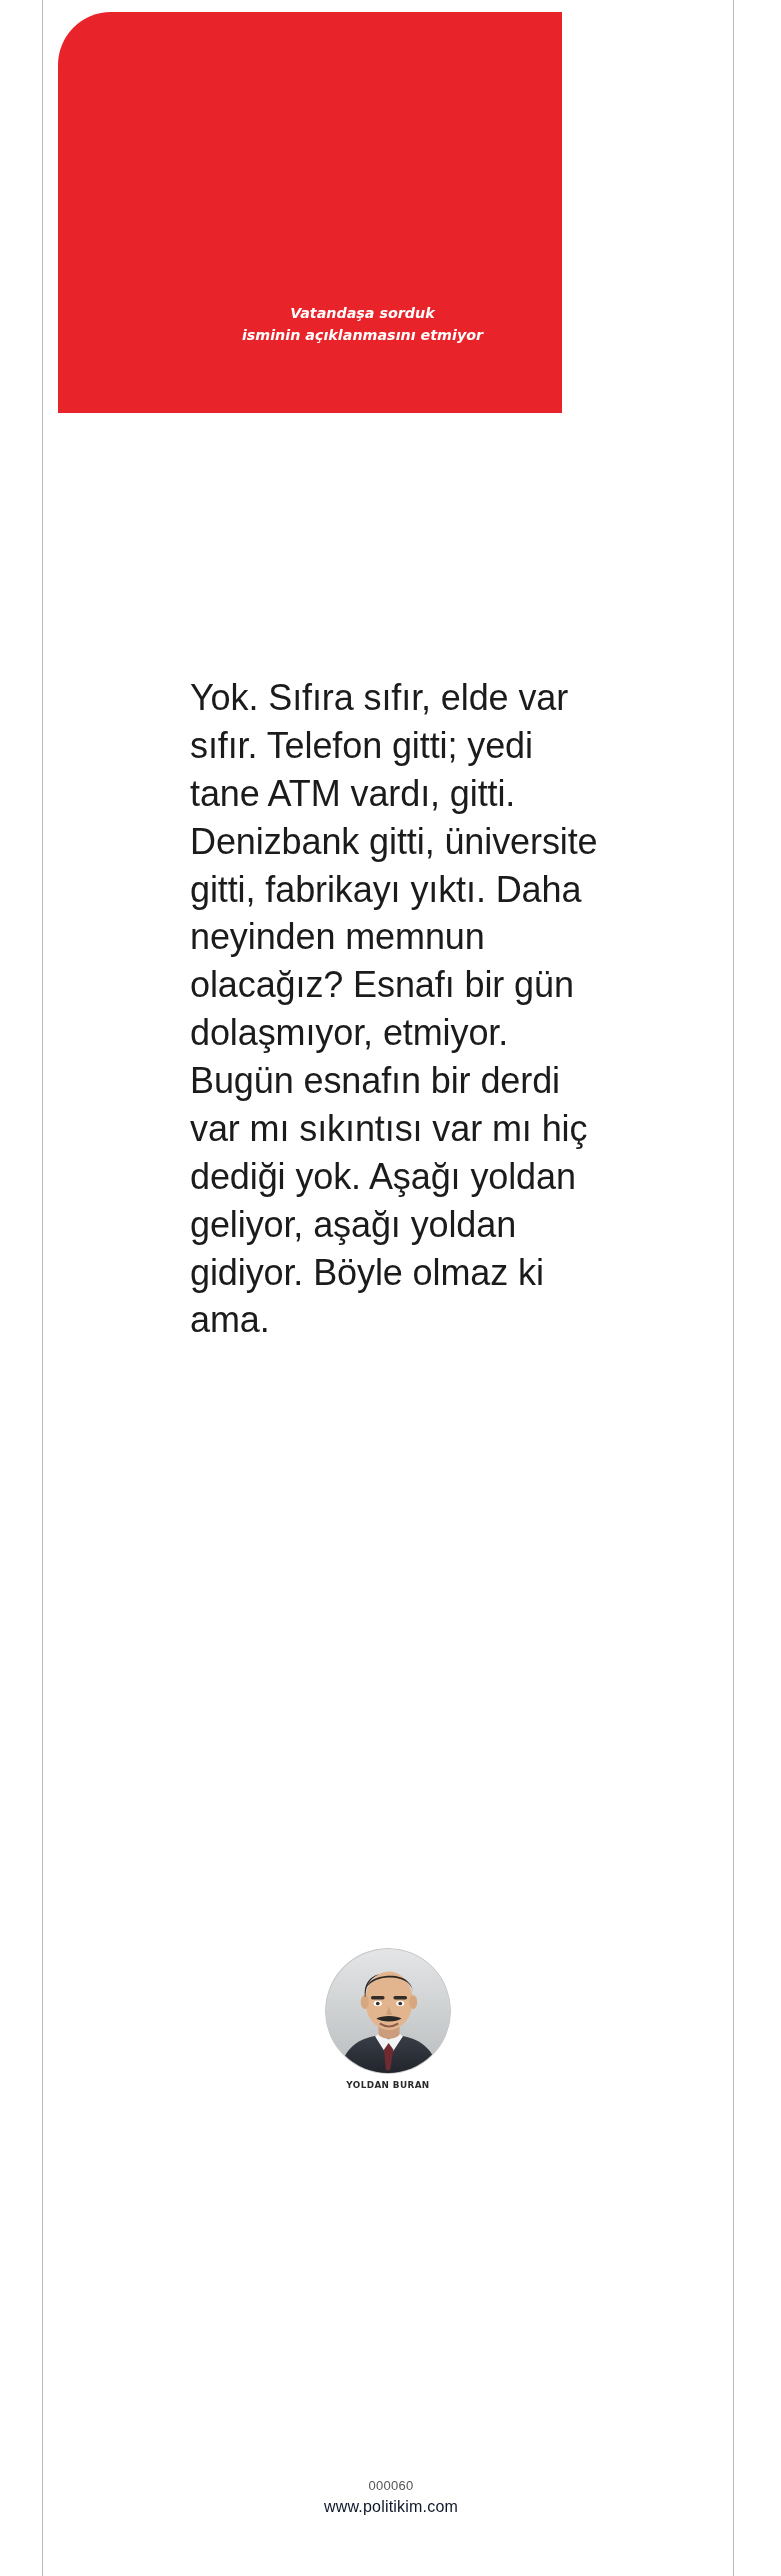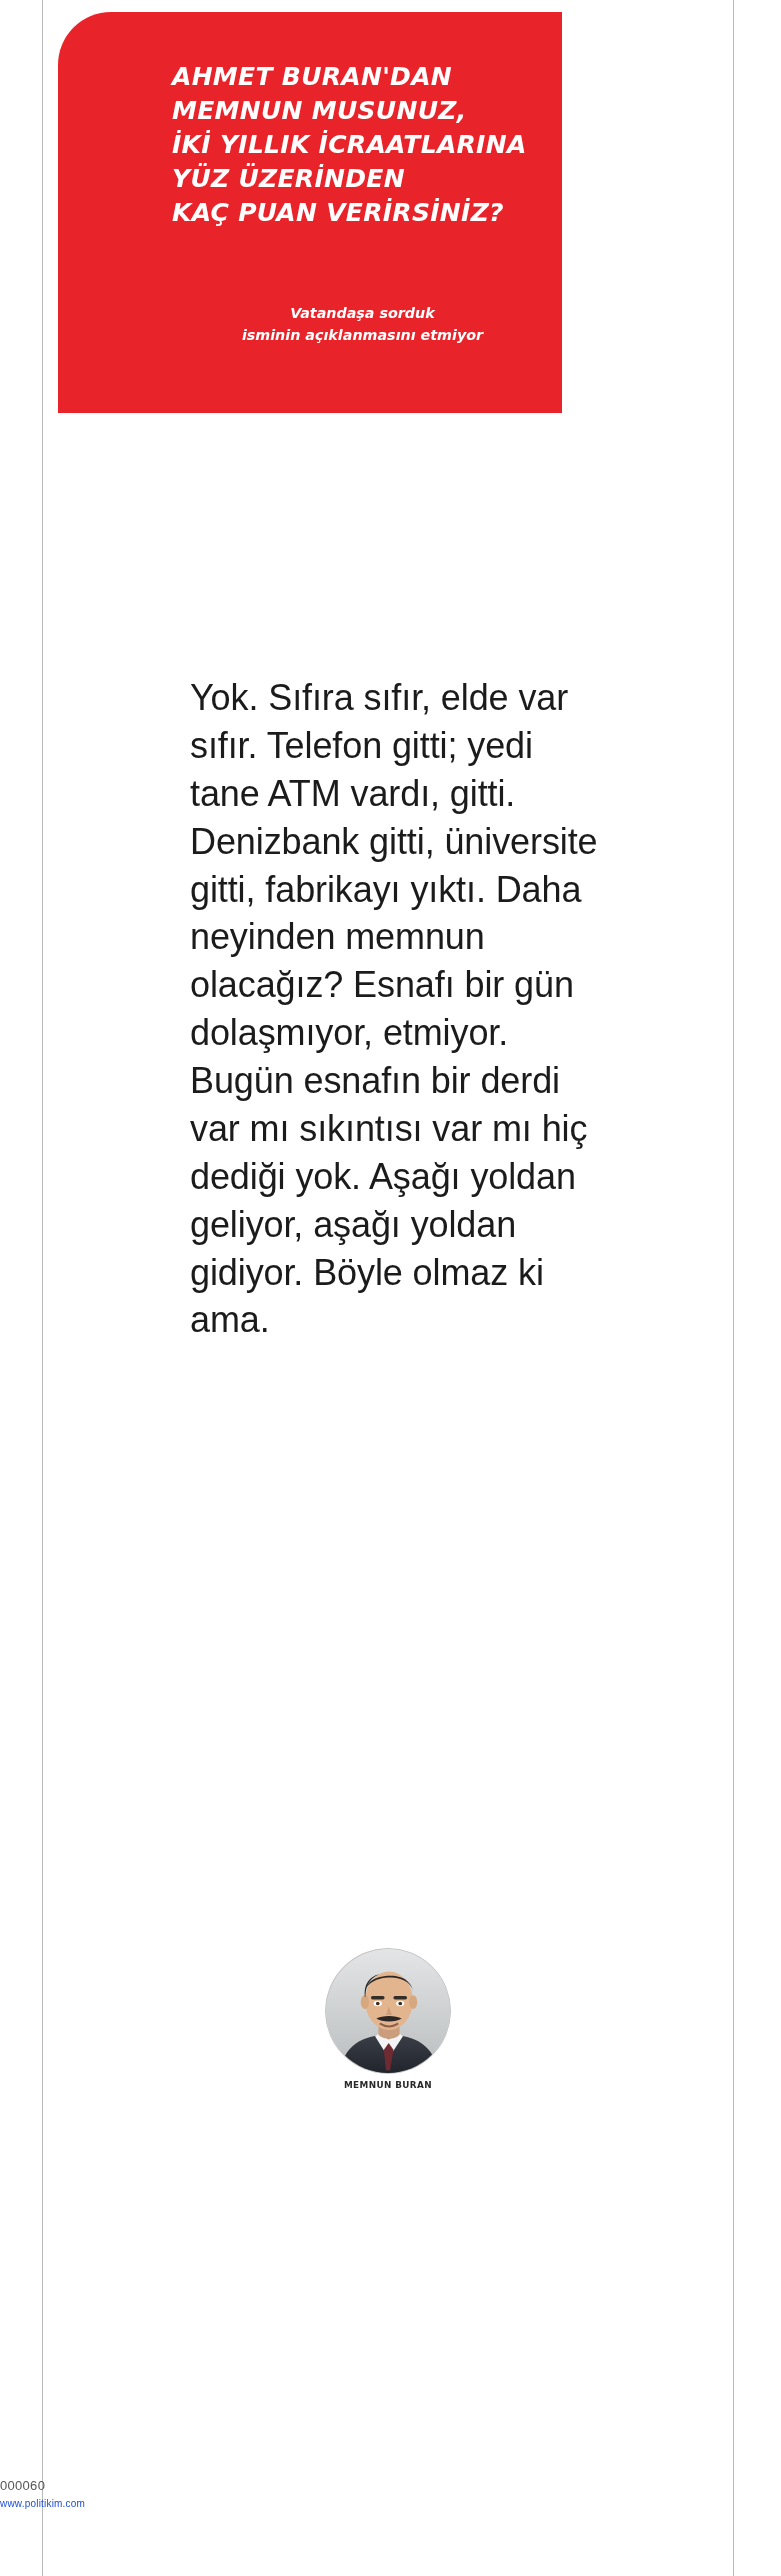--- a/index.html
+++ b/index.html
@@ -131,49 +131,44 @@
     letter-spacing: 0.4px;
     color: #2a2a2a;
   }
 
   
   .footer {
     position: absolute;
     left: 0;
     top: 2478px;
     width: 782px;
-    text-align: left;
+    text-align: center;
     font-family: "Liberation Sans", sans-serif;
   }
   .footer-num {
     font-size: 13px;
     color: #555555;
     letter-spacing: 0.3px;
   }
   .footer-site {
     margin-top: 4.8px;
-    font-size: 10px;
-    color: #1d4ed8;
+    font-size: 16px;
+    color: #0f172a;
     letter-spacing: 0.2px;
   }
 </style>
 </head>
 <body>
 
 <div class="page">
 
   <div class="rule rule-left"></div>
   <div class="rule rule-right"></div>
 
   <div class="banner">
-    <div class="banner-title">AHMET BURAN'DAN
-MEMNUN MUSUNUZ,
-İKİ YILLIK İCRAATLARINA
-YÜZ ÜZERİNDEN
-KAÇ PUAN VERİRSİNİZ?</div>
     <div class="banner-sub">Vatandaşa sorduk
 isminin açıklanmasını etmiyor</div>
   </div>
 
   <div class="body-text">Yok. Sıfıra sıfır, elde var sıfır. Telefon gitti; yedi tane ATM vardı, gitti. Denizbank gitti, üniversite gitti, fabrikayı yıktı. Daha neyinden memnun olacağız? Esnafı bir gün dolaşmıyor, etmiyor. Bugün esnafın bir derdi var mı sıkıntısı var mı hiç dediği yok. Aşağı yoldan geliyor, aşağı yoldan gidiyor. Böyle olmaz ki ama.</div>
 
 
   <div class="portrait-wrap">
     <div class="portrait">
       <svg width="126" height="126" viewBox="0 0 185 185" aria-hidden="true">
@@ -218,21 +213,21 @@
           <circle cx="109" cy="80" r="2.7" fill="#3b2b20"></circle>
 
           <path d="M92 84 L88 97 h9 Z" fill="#cf9f79"></path>
 
           <path d="M74 102 C82 97 103 97 111 102 C103 108 82 108 74 102 Z" fill="#2b2724"></path>
 
           <path d="M80 110 C88 115 97 115 105 110" stroke="#8d5e49" stroke-width="3" fill="none" stroke-linecap="round"></path>
         </g>
       </svg>
     </div>
-    <div class="portrait-caption">MEMNUN BURAN</div>
+    <div class="portrait-caption">YOLDAN BURAN</div>
   </div>
 
   <div class="footer">
     <div class="footer-num">000060</div>
     <div class="footer-site">www.politikim.com</div>
   </div>
 
 </div>
 
 

